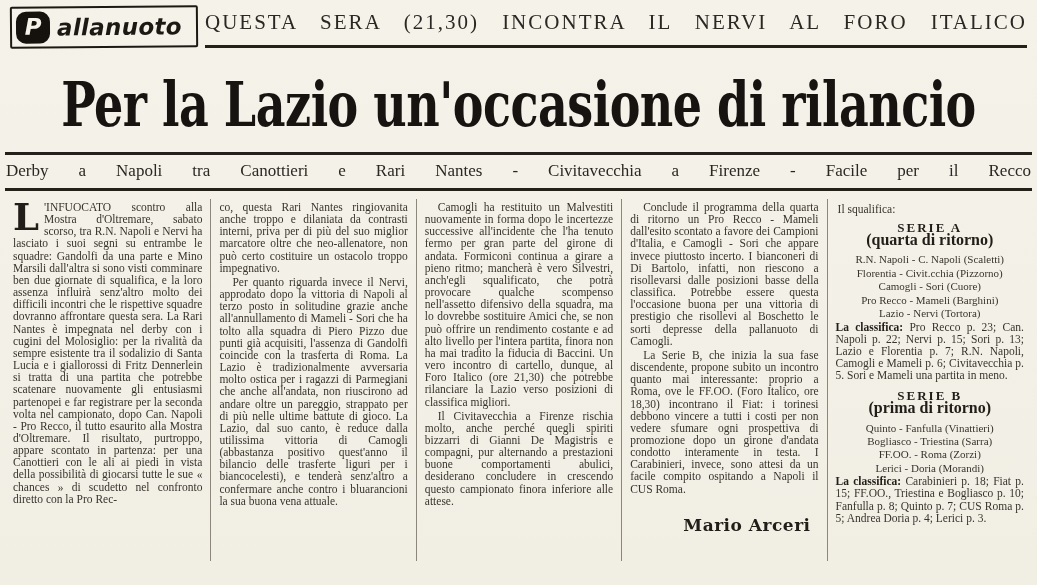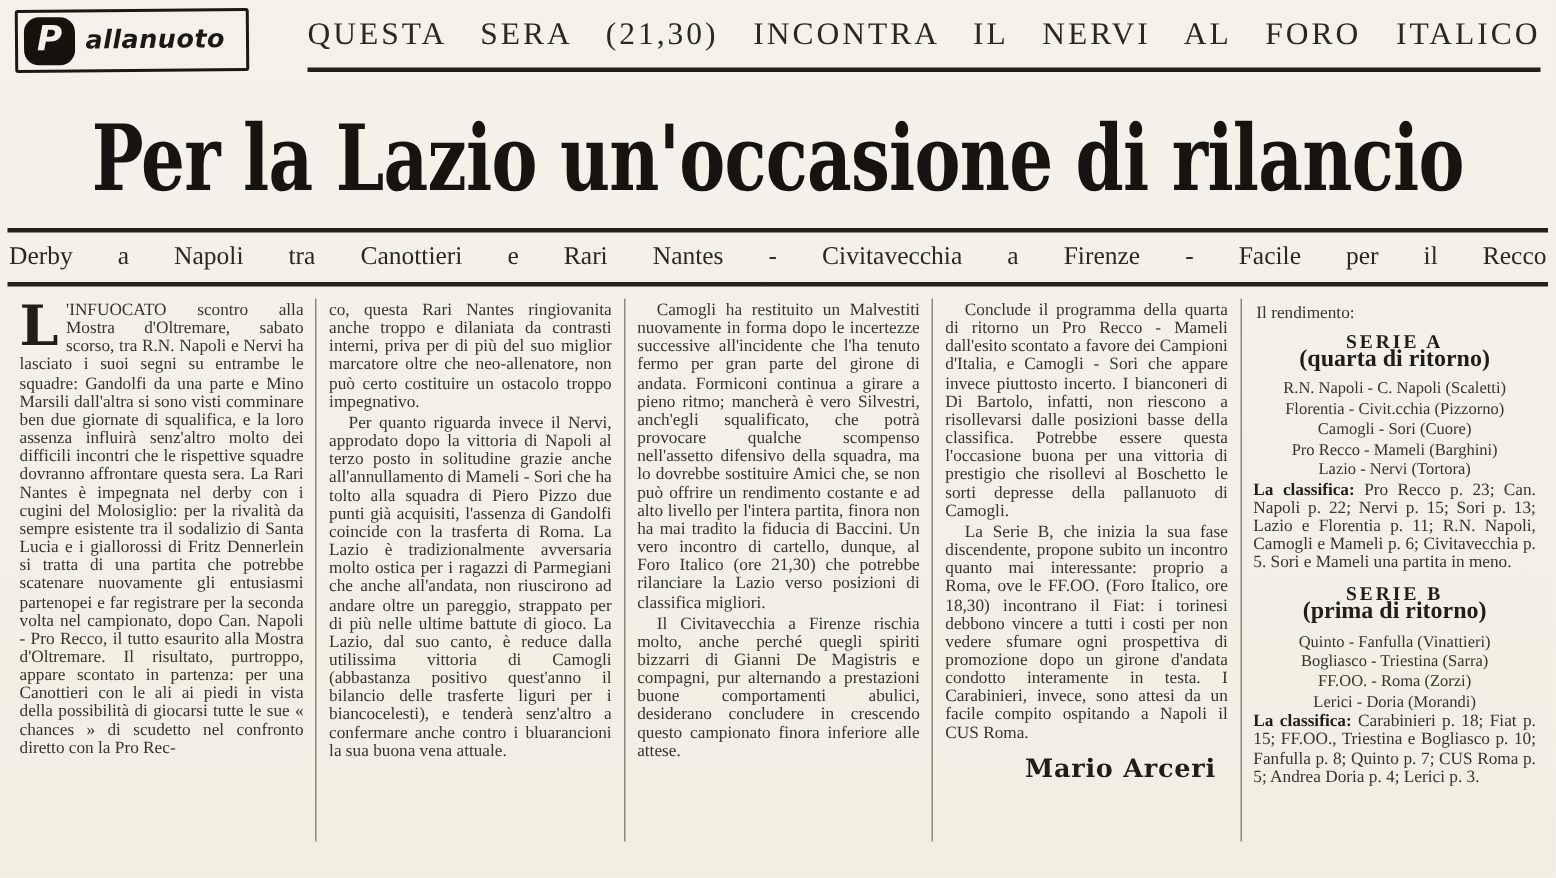--- a/index.html
+++ b/index.html
@@ -24,21 +24,21 @@
   }
   .logo-p{
     display:flex;align-items:center;justify-content:center;
     width:34px;height:30px;background:#15120e;color:#f5f2ea;
     border-radius:10px;
     font-family:"DejaVu Sans", sans-serif;font-style:italic;font-weight:bold;
     font-size:23px;padding-bottom:2px;
   }
   .logo-rest{
     font-family:"DejaVu Sans", sans-serif;font-style:italic;font-weight:bold;
-    font-size:17px;color:#1c1914;letter-spacing:0.3px;
+    font-size:23px;color:#1c1914;letter-spacing:0.3px;
   }
   .kicker{
     margin-left:205px;width:822px;
     font-size:21px;color:#2b2823;
     letter-spacing:2px;word-spacing:10px;
     text-align:justify;text-align-last:justify;
     padding:10px 0 10px 0;
     border-bottom:3px solid #24201a;
   }
 
@@ -70,21 +70,21 @@
   }
   .col + .col{border-left:1px solid #8d8679;}
   .col p{margin:0 0 2px 0;}
   .col p.indent{text-indent:13px;}
   .dropcap{
     float:left;font-family:"DejaVu Serif", serif;font-weight:bold;
     font-size:37px;line-height:29px;padding:2px 5px 0 0;color:#211d18;
   }
   .byline{
     text-align:right;font-family:"DejaVu Serif", serif;font-weight:bold;
-    font-size:17px;color:#211d18;margin-top:12px;padding-right:8px;
+    font-size:17px;color:#211d18;margin-top:24px;padding-right:8px;
     letter-spacing:0.5px;
   }
 
   
   .prog-intro{font-size:11.5px;margin:2px 0 7px 2px;text-align:left;}
   .prog-title{
     text-align:center;font-weight:bold;font-size:13px;
     letter-spacing:2px;margin:1px 0 0 0;color:#211d18;text-align-last:center;
   }
   .prog-sub{
@@ -131,30 +131,30 @@
       <p class="indent">Il Civitavecchia a Firenze rischia molto, anche perché quegli spiriti bizzarri di Gianni De Magistris e compagni, pur alternando a prestazioni buone comportamenti abulici, desiderano concludere in crescendo questo campionato finora inferiore alle attese.</p>
     </section>
 
     <section class="col">
       <p class="indent">Conclude il programma della quarta di ritorno un Pro Recco - Mameli dall'esito scontato a favore dei Campioni d'Italia, e Camogli - Sori che appare invece piuttosto incerto. I bianconeri di Di Bartolo, infatti, non riescono a risollevarsi dalle posizioni basse della classifica. Potrebbe essere questa l'occasione buona per una vittoria di prestigio che risollevi al Boschetto le sorti depresse della pallanuoto di Camogli.</p>
       <p class="indent">La Serie B, che inizia la sua fase discendente, propone subito un incontro quanto mai interessante: proprio a Roma, ove le FF.OO. (Foro Italico, ore 18,30) incontrano il Fiat: i torinesi debbono vincere a tutti i costi per non vedere sfumare ogni prospettiva di promozione dopo un girone d'andata condotto interamente in testa. I Carabinieri, invece, sono attesi da un facile compito ospitando a Napoli il CUS Roma.</p>
       <div class="byline">Mario Arceri</div>
     </section>
 
     <aside class="col">
-      <div class="prog-intro">Il rendimento:</div>
+      <div class="prog-intro">Il squalifica:</div>
 
       <div class="prog-title">SERIE A</div>
       <div class="prog-sub">(quarta di ritorno)</div>
       <div class="match">R.N. Napoli - C. Napoli (Scaletti)</div>
       <div class="match">Florentia - Civit.cchia (Pizzorno)</div>
       <div class="match">Camogli - Sori (Cuore)</div>
       <div class="match">Pro Recco - Mameli (Barghini)</div>
       <div class="match">Lazio - Nervi (Tortora)</div>
-      <p class="classifica"><b>La classifica:</b><span> Pro Recco p. 23; Can. Napoli p. 22; Nervi p. 15; Sori p. 13; Lazio e Florentia p. 11; R.N. Napoli, Camogli e Mameli p. 6; Civitavecchia p. 5. Sori e Mameli una partita in meno.</span></p>
+      <p class="classifica"><b>La classifica:</b><span> Pro Recco p. 23; Can. Napoli p. 22; Nervi p. 15; Sori p. 13; Lazio e Florentia p. 7; R.N. Napoli, Camogli e Mameli p. 6; Civitavecchia p. 5. Sori e Mameli una partita in meno.</span></p>
 
       <div class="serie-b-block">
         <div class="prog-title">SERIE B</div>
         <div class="prog-sub">(prima di ritorno)</div>
         <div class="match">Quinto - Fanfulla (Vinattieri)</div>
         <div class="match">Bogliasco - Triestina (Sarra)</div>
         <div class="match">FF.OO. - Roma (Zorzi)</div>
         <div class="match">Lerici - Doria (Morandi)</div>
         <p class="classifica"><b>La classifica:</b><span> Carabinieri p. 18; Fiat p. 15; FF.OO., Triestina e Bogliasco p. 10; Fanfulla p. 8; Quinto p. 7; CUS Roma p. 5; Andrea Doria p. 4; Lerici p. 3.</span></p>
       </div>

